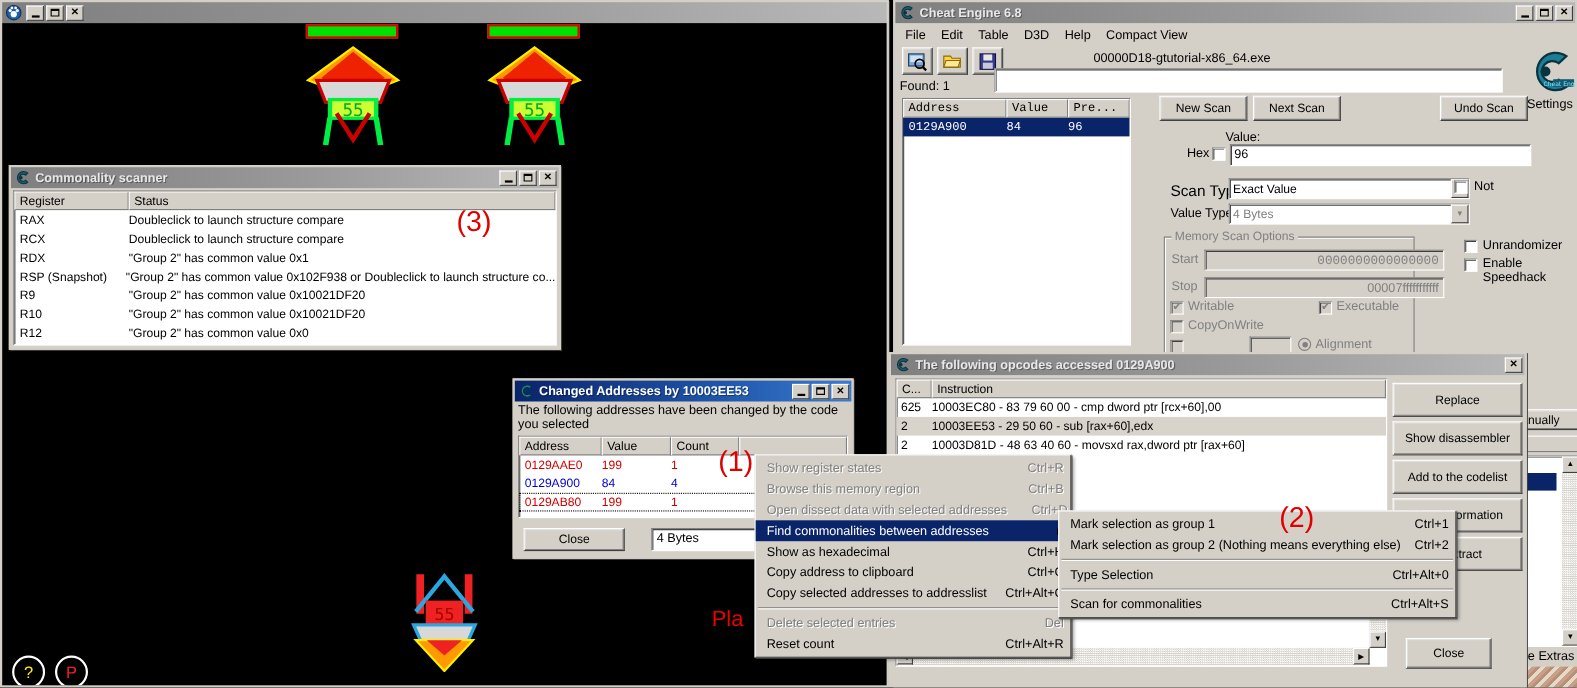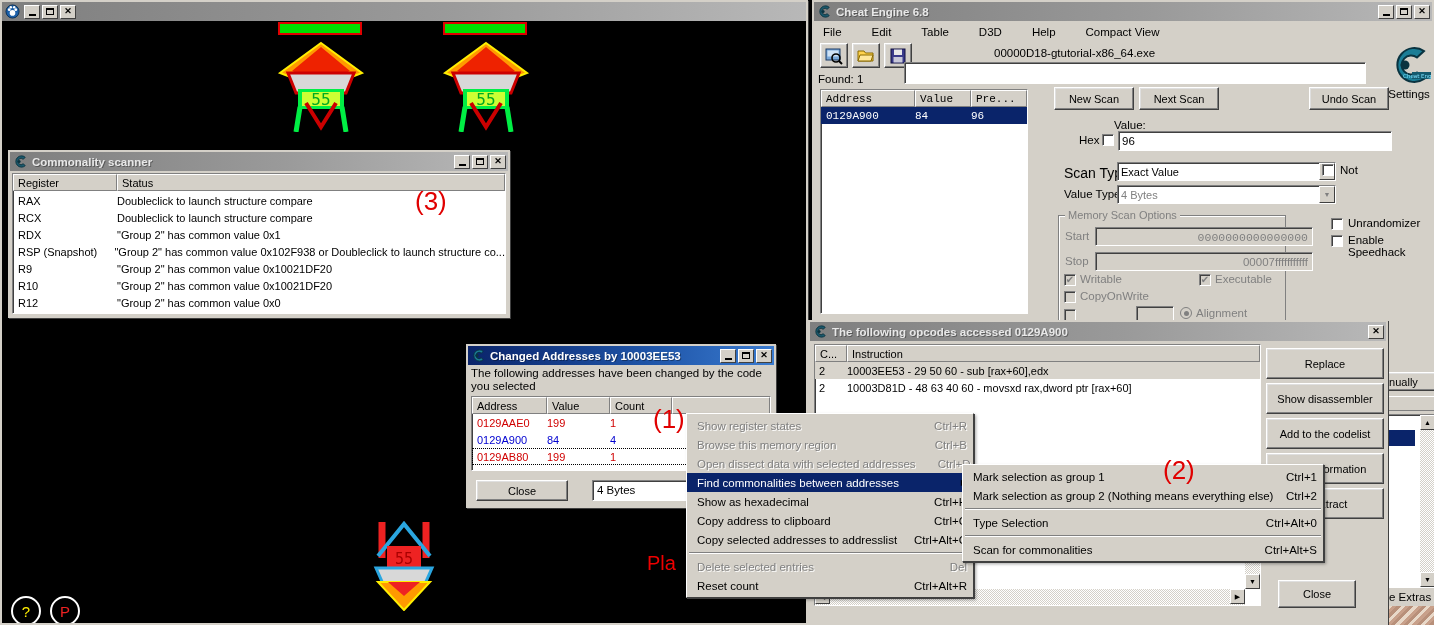--- a/index.html
+++ b/index.html
@@ -248,21 +248,21 @@
         <span class="tbtn min">
             <i></i>
           </span>
         <span class="tbtn max">
             <i></i>
           </span>
         <span class="tbtn">✕</span>
       </span>
     </div>
 
-    <div style="position:absolute; left:2px; top:21px; right:2px; height:18px; display:flex; align-items:center; gap:16px; font-size:11.5px;">
+    <div style="position:absolute; left:2px; top:21px; right:2px; height:18px; display:flex; align-items:center; gap:0; font-size:11.5px;">
       <span style="padding:1px 7px;">File</span>
       <span style="padding:1px 7px;">Edit</span>
       <span style="padding:1px 7px;">Table</span>
       <span style="padding:1px 7px;text-align:center;">D3D</span>
       <span style="padding:1px 7px;">Help</span>
       <span style="padding:1px 7px;">Compact View</span>
     </div>
 
     <div style="position:absolute; left:6px; top:41px; display:flex; gap:4px;">
       <div class="btn" style="width:28px; height:25px;">
@@ -460,20 +460,24 @@
       <span class="tbtns">
         <span class="tbtn">✕</span>
       </span>
     </div>
 
     <div class="field" style="position:absolute; left:4px; top:22px; width:447px; height:120px; overflow:hidden;">
       <div class="lv-head">
         <div style="width:32px;">C...</div>
         <div style="flex:1 1 auto;">Instruction</div>
       </div>
+      <div class="lv-row">
+        <span style="width:32px; padding-left:4px;">625</span>
+        <span style="flex:1 1 auto;">10003EC80 - 83 79 60 00 - cmp dword ptr [rcx+60],00</span>
+      </div>
       <div class="lv-row" style="background:#d8d4cc;">
         <span style="width:32px; padding-left:4px;">2</span>
         <span style="flex:1 1 auto;">10003EE53 - 29 50 60  - sub [rax+60],edx</span>
       </div>
       <div class="lv-row">
         <span style="width:32px; padding-left:4px;">2</span>
         <span style="flex:1 1 auto;">10003D81D - 48 63 40 60  - movsxd  rax,dword ptr [rax+60]</span>
       </div>
     </div>
 

